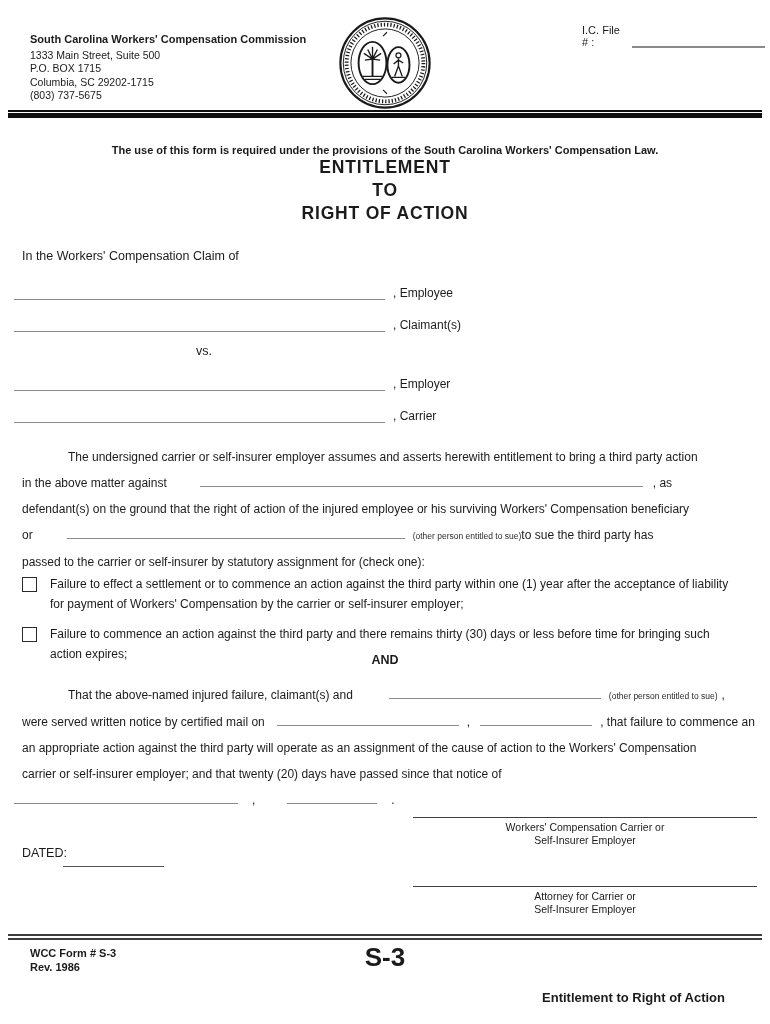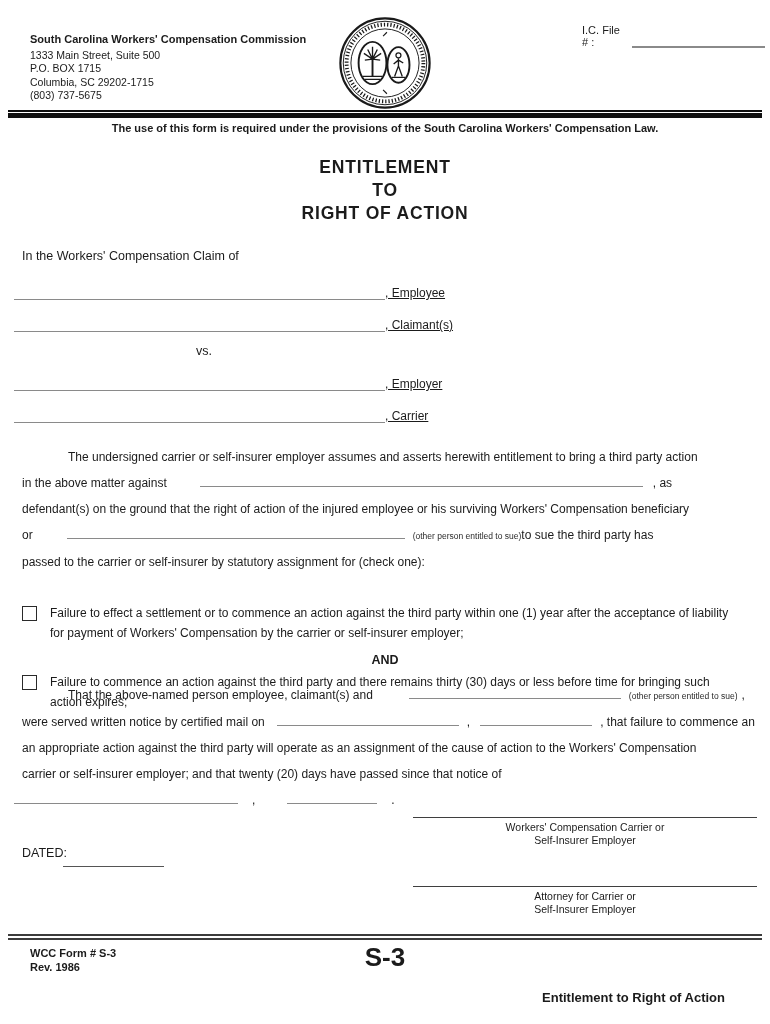--- a/index.html
+++ b/index.html
@@ -10,38 +10,38 @@
   .abs{position:absolute;}
   
   .agency{left:30px;top:33px;font-size:10.5px;line-height:13.5px;}
   .agency .name{font-weight:bold;font-size:11px;margin-bottom:2px;}
   .seal{left:337px;top:15px;width:96px;height:96px;}
   .icfile{left:538px;top:24px;font-size:11px;display:flex;align-items:flex-end;margin-left:44px;}
   .icfile .fline{display:inline-block;width:163px;border-bottom:2px solid #8a8a8a;margin-left:6px;height:12px;}
   .rule-top{left:8px;top:110px;width:754px;}
   .rule-top .r1{height:2px;background:#101010;margin-bottom:1px;}
   .rule-top .r2{height:5px;background:#101010;}
-  .notice{left:0;top:122px;width:770px;text-align:center;font-size:11px;font-weight:bold;}
+  .notice{left:0;top:144px;width:770px;text-align:center;font-size:11px;font-weight:bold;}
   .title{left:0;top:156px;width:770px;text-align:center;font-size:17.5px;font-weight:bold;line-height:23px;letter-spacing:0.8px;}
   
   .claim-intro{left:22px;top:249px;font-size:12.5px;}
   .claim-row{left:14px;display:flex;align-items:flex-end;font-size:12px;height:20px;}
   .claim-row .cblank{display:inline-block;width:371px;border-bottom:1.5px solid #8a8a8a;height:19px;}
-  .claim-row .clabel{white-space:nowrap;text-decoration:underline;}
+  .claim-row .clabel{margin-left:8px;white-space:nowrap;}
   .vs{left:196px;top:344px;font-size:12.5px;}
   
   .para{left:22px;width:740px;font-size:12px;line-height:26px;white-space:nowrap;}
   .para .ind{padding-left:46px;}
   .blank{display:inline-block;border-bottom:1.5px solid #8a8a8a;height:10px;vertical-align:baseline;}
   .note{font-size:8.5px;color:#2a2a2a;}
   .body1{top:444px;}
   .body2{top:682px;}
   
   .options{left:22px;top:574px;width:726px;}
-  .option{display:flex;margin-bottom:10px;margin-top:29px;}
+  .option{display:flex;margin-bottom:10px;}
   .option .box{flex:0 0 auto;width:13px;height:13px;border:1.6px solid #2a2a2a;margin-top:3px;}
   .option .otext{margin-left:13px;font-size:12px;line-height:20px;width:694px;}
   .and{left:0;top:653px;width:770px;text-align:center;font-size:12.5px;font-weight:bold;}
   
   .sigblock{left:413px;width:344px;text-align:center;font-size:10.5px;line-height:13px;}
   .sigblock .srule{border-top:1.6px solid #3f3f3f;margin-bottom:3px;}
   .sig1{top:817px;}
   .sig2{top:886px;}
   .dated{left:22px;top:846px;font-size:12.5px;}
   .dated-line{left:63px;top:866px;width:101px;border-bottom:1.6px solid #555;}
@@ -143,21 +143,21 @@
     <div class="option">
       <span class="box"></span>
       <span class="otext" style="white-space:normal;">Failure to commence an action against the third party and there remains thirty (30) days or less before time for bringing such action expires;</span>
     </div>
   </div>
 
   <div class="abs and">AND</div>
 
   <div class="abs para body2">
     <div class="ind">
-      <span>That the above-named person employee, claimant(s) and</span><span class="blank" style="width:212px;margin-left:36px;"></span><span class="note" style="margin-left:8px;">(other person entitled to sue)</span><span style="margin-left:4px;">,</span>
+      <span>That the above-named injured failure, claimant(s) and</span><span class="blank" style="width:212px;margin-left:36px;"></span><span class="note" style="margin-left:8px;">(other person entitled to sue)</span><span style="margin-left:4px;">,</span>
     </div>
     <div>
       <span>were served written notice by certified mail on</span><span class="blank" style="width:182px;margin-left:12px;"></span><span style="margin-left:8px;">,</span><span class="blank" style="width:112px;margin-left:10px;"></span><span style="margin-left:8px;">, that failure to commence an</span>
     </div>
     <div>an appropriate action against the third party  will operate as an assignment of the cause of action to the Workers' Compensation</div>
     <div>carrier or self-insurer employer; and that twenty (20) days have passed since that notice of</div>
     <div style="margin-left:-8px;">
       <span class="blank" style="width:224px;"></span><span style="margin-left:14px;">,</span><span class="blank" style="width:90px;margin-left:32px;"></span><span style="margin-left:14px;">.</span>
     </div>
   </div>

